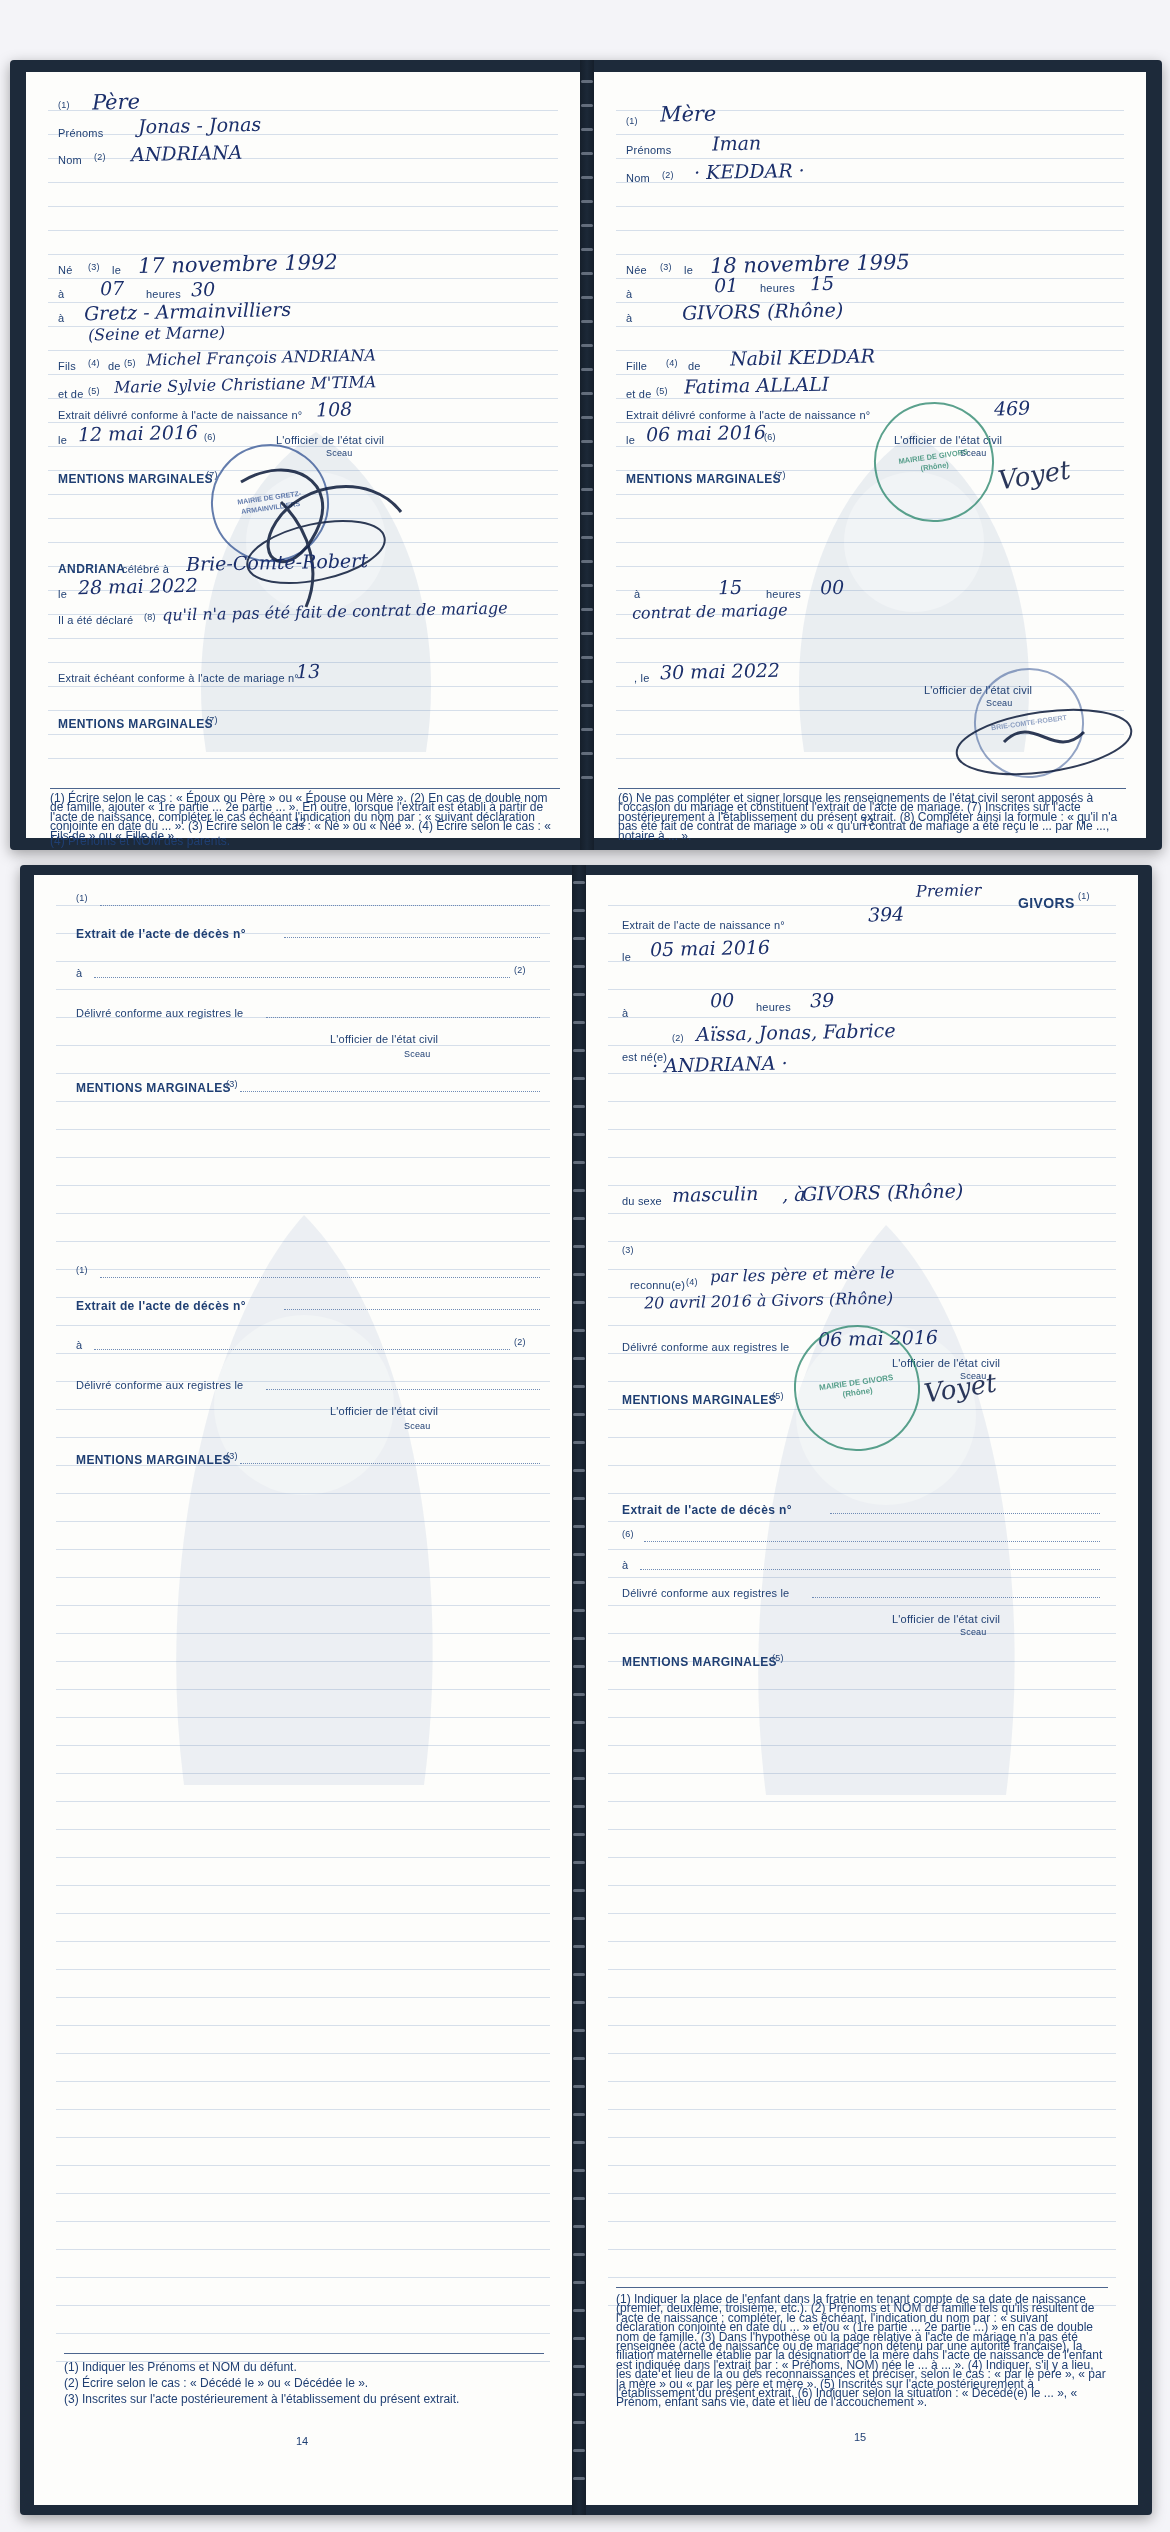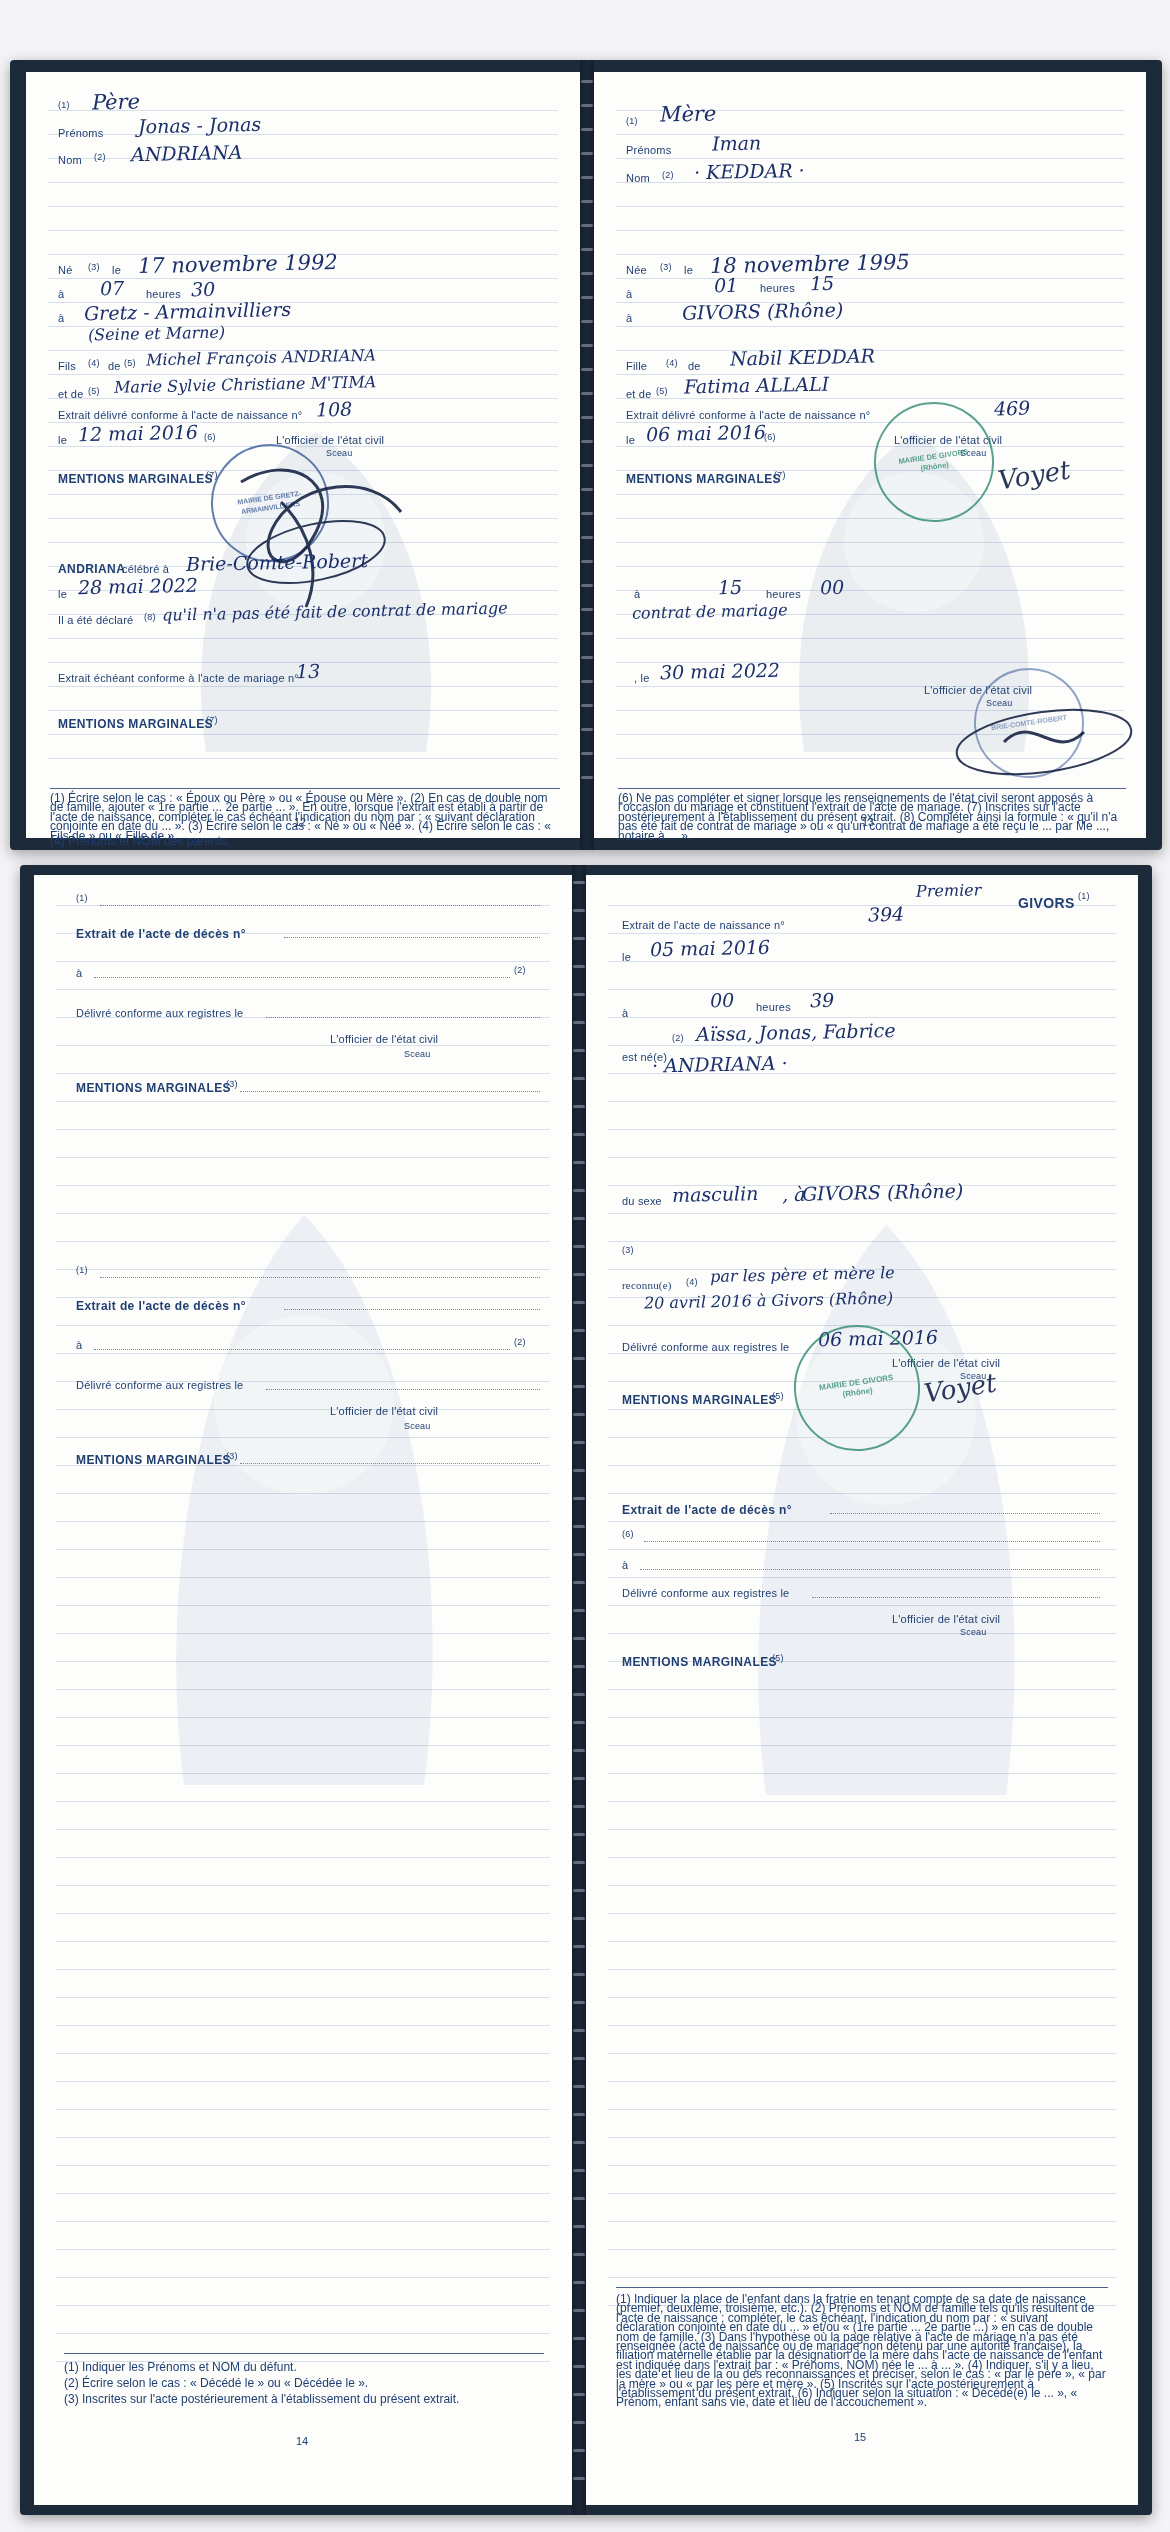--- a/index.html
+++ b/index.html
@@ -539,21 +539,21 @@
       <div class="pr sm" style="left:86px;top:158px;">(2)</div>
       <div class="hw" style="left:110px;top:146px;">Aïssa, Jonas, Fabrice</div>
       <div class="hw" style="left:66px;top:178px;">· ANDRIANA ·</div>
 
       <div class="pr" style="left:36px;top:320px;">du sexe</div>
       <div class="hw" style="left:86px;top:308px;">masculin</div>
       <div class="hw" style="left:196px;top:308px;">, à</div>
       <div class="hw" style="left:216px;top:306px;">GIVORS (Rhône)</div>
 
       <div class="pr sm" style="left:36px;top:370px;">(3)</div>
-      <div class="pr" style="left:36px;top:404px;font-family:Liberation Serif, serif;">reconnu(e)</div>
+      <div class="pr" style="left:44px;top:404px;">reconnu(e)</div>
       <div class="pr sm" style="left:100px;top:402px;">(4)</div>
       <div class="hw s" style="left:124px;top:390px;">par les père et mère le</div>
       <div class="hw s" style="left:58px;top:416px;">20 avril 2016 à Givors (Rhône)</div>
 
       <div class="pr" style="left:36px;top:466px;">Délivré conforme aux registres le</div>
       <div class="hw" style="left:232px;top:452px;">06 mai 2016</div>
       <div class="pr" style="left:306px;top:482px;">L'officier de l'état civil</div>
       <div class="pr sm" style="left:374px;top:496px;">Sceau</div>
       <div class="pr hdr" style="left:36px;top:518px;">MENTIONS MARGINALES</div>
       <div class="pr sm" style="left:186px;top:516px;">(5)</div>

